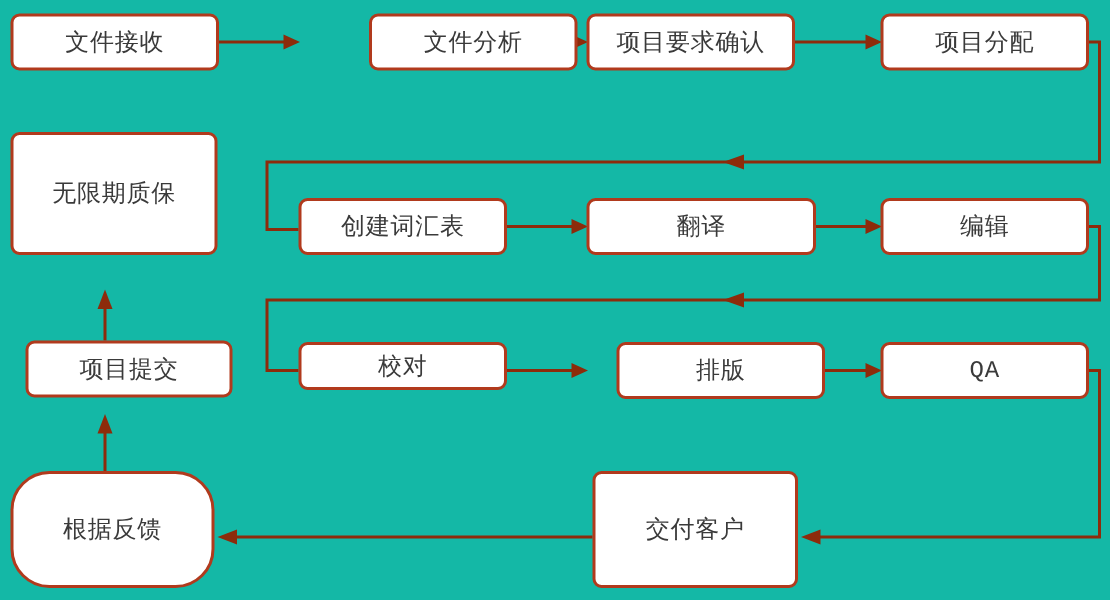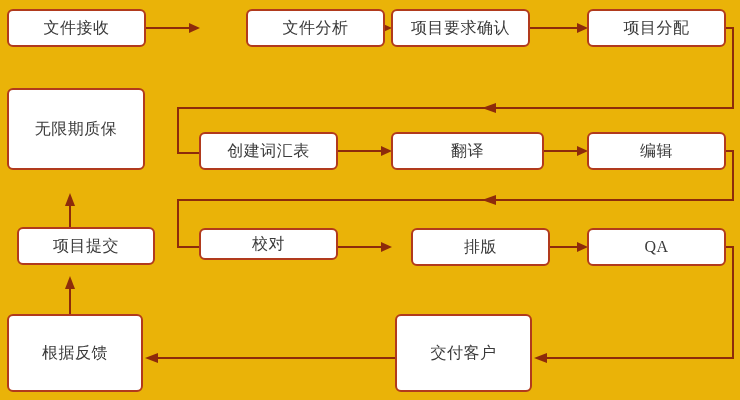--- a/index.html
+++ b/index.html
@@ -1,20 +1,20 @@
 <!DOCTYPE html>
 <html><head>
 <meta charset="utf-8">
 <style>
   html,body{margin:0;padding:0;background:#ffffff;}
   #stage{
     position:relative;
     width:740px;height:400px;
-    background:#eab308;
-    font-family:Liberation Serif, serif;
+    background:#14b8a6;
+    font-family:Liberation Mono, monospace;
     overflow:hidden;
   }
   #connectors{position:absolute;left:0;top:0;width:740px;height:400px;}
   .node{
     position:absolute;
     box-sizing:border-box;
     background:#ffffff;
     border:2px solid #B13A1D;
     border-radius:6px;
     display:flex;align-items:center;justify-content:center;
@@ -32,21 +32,21 @@
   .n-glossary{left:199px;top:132px;width:139px;height:38px;}
   .n-translate{left:391px;top:132px;width:153px;height:38px;}
   .n-edit{left:587px;top:132px;width:139px;height:38px;}
   
   .n-proofread{left:199px;top:228px;width:139px;height:32px;}
   .n-typeset{left:391px;top:228px;width:139px;height:38px;margin-left:20px;}
   .n-qa{left:587px;top:228px;width:139px;height:38px;}
   
   .n-warranty{left:7px;top:88px;width:138px;height:82px;}
   .n-submit{left:17px;top:227px;width:138px;height:38px;}
-  .n-feedback{left:7px;top:314px;width:136px;height:78px;}
+  .n-feedback{left:7px;top:314px;width:136px;height:78px;border-radius:26px;}
   .n-deliver{left:395px;top:314px;width:137px;height:78px;}
 </style>
 </head>
 <body>
 
 <div id="stage">
 
   <svg id="connectors" viewBox="0 0 740 400" xmlns="http://www.w3.org/2000/svg">
 
     <g stroke-width="2" fill="none" stroke="#8D2B0B">

